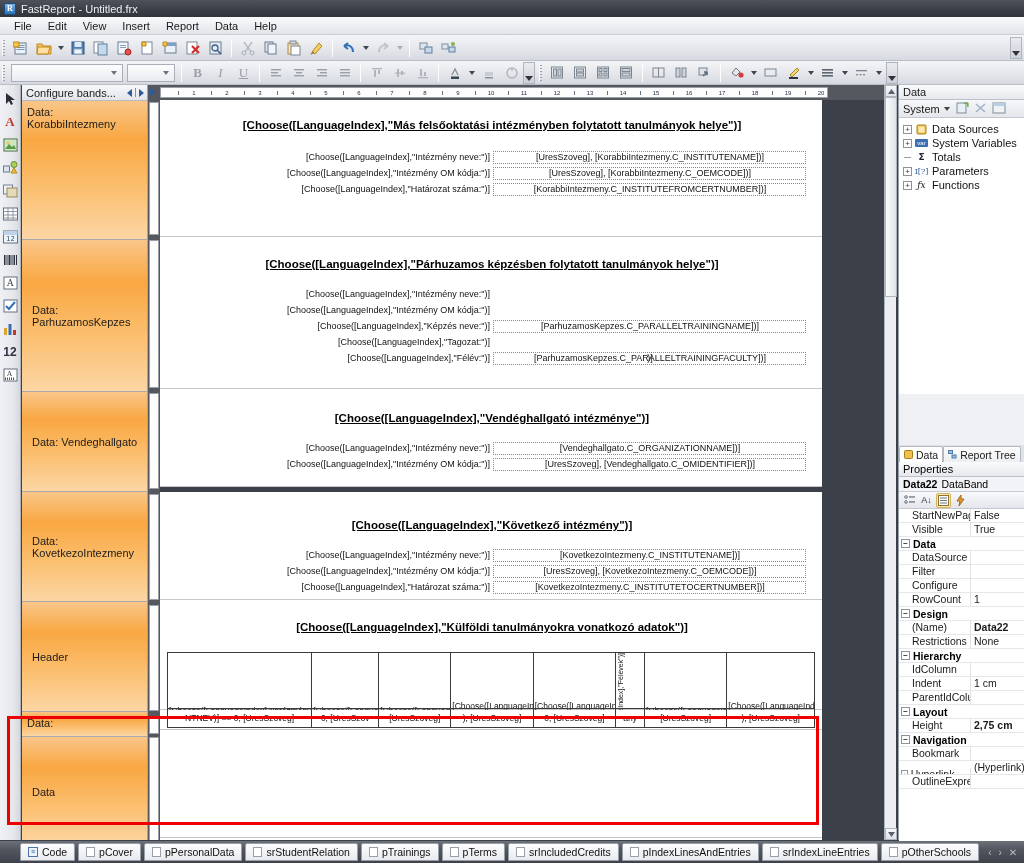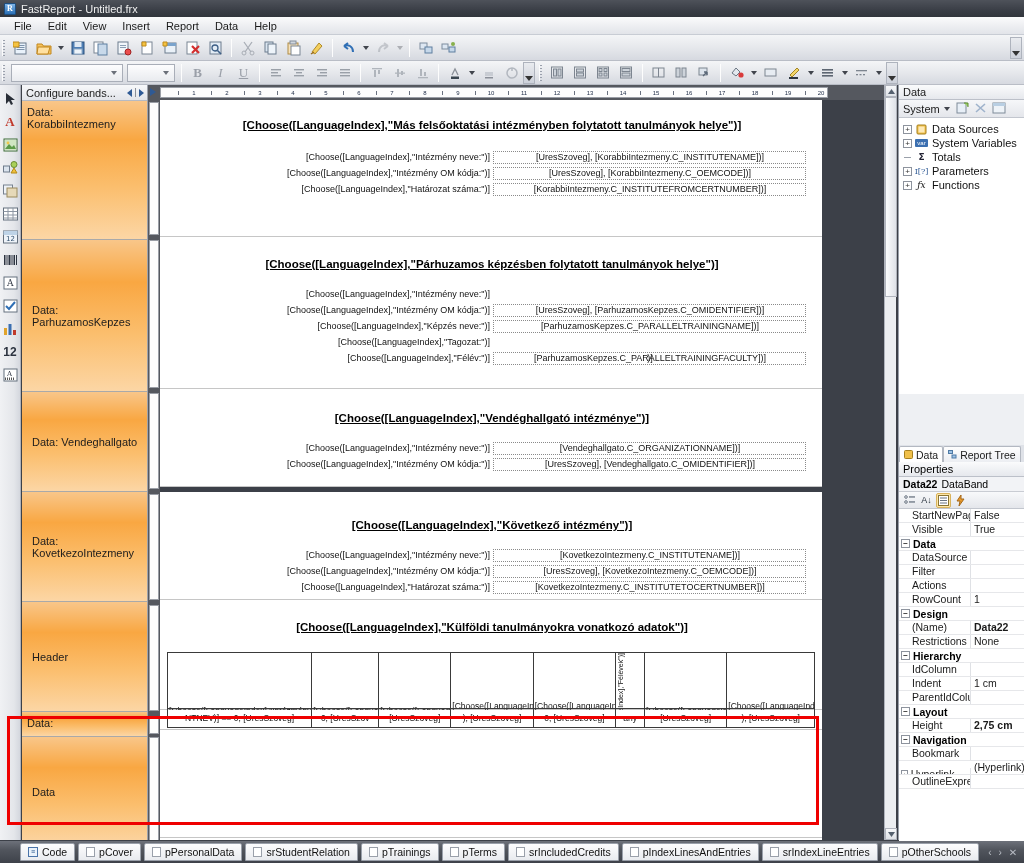--- a/index.html
+++ b/index.html
@@ -830,21 +830,20 @@
         <div class="el lbl" style="left:60px;top:68px;width:270px;text-align:right">[Choose([LanguageIndex],"Intézmény  OM kódja:")]</div>
         <div class="el fld" style="left:333px;top:67px;width:313px">[UresSzoveg],  [KorabbiIntezmeny.C_OEMCODE])]</div>
         <div class="el lbl" style="left:75px;top:84px;width:255px;text-align:right">[Choose([LanguageIndex],"Határozat  száma:")]</div>
         <div class="el fld" style="left:333px;top:83px;width:313px">[KorabbiIntezmeny.C_INSTITUTEFROMCERTNUMBER])]</div>
       </div>
 
       <div class="bandzone" style="height:152px">
         <div class="el sect-title" style="left:22px;top:22px;width:620px">[Choose([LanguageIndex],"Párhuzamos képzésben folytatott tanulmányok helye")]</div>
         <div class="el lbl" style="left:80px;top:52px;width:250px;text-align:right">[Choose([LanguageIndex],"Intézmény  neve:")]</div>
         <div class="el lbl" style="left:60px;top:68px;width:270px;text-align:right">[Choose([LanguageIndex],"Intézmény  OM kódja:")]</div>
-        <div class="el fld" style="left:333px;top:67px;width:313px">[UresSzoveg],  [ParhuzamosKepzes.C_OMIDENTIFIER])]</div>
         <div class="el lbl" style="left:90px;top:84px;width:240px;text-align:right">[Choose([LanguageIndex],"Képzés  neve:")]</div>
         <div class="el fld" style="left:333px;top:83px;width:313px">[ParhuzamosKepzes.C_PARALLELTRAININGNAME])]</div>
         <div class="el lbl" style="left:110px;top:100px;width:220px;text-align:right">[Choose([LanguageIndex],"Tagozat:")]</div>
         <div class="el fld" style="left:333px;top:115px;width:313px">[ParhuzamosKepzes.C_PARALLELTRAININGFACULTY])]</div>
         <div class="el lbl" style="left:130px;top:116px;width:200px;text-align:right">[Choose([LanguageIndex],"Félév:")]</div>
         <div class="el fld" style="left:333px;top:115px;width:313px">)]</div>
       </div>
 
       <div class="bandzone" style="height:98px">
         <div class="el sect-title" style="left:22px;top:24px;width:620px">[Choose([LanguageIndex],"Vendéghallgató intézménye")]</div>
@@ -1051,21 +1050,21 @@
           </div>
           <div class="prow">
             <div class="pname">DataSource</div>
             <div class="pval"></div>
           </div>
           <div class="prow">
             <div class="pname">Filter</div>
             <div class="pval"></div>
           </div>
           <div class="prow">
-            <div class="pname">Actions</div>
+            <div class="pname">Configure</div>
             <div class="pval"></div>
           </div>
           <div class="prow">
             <div class="pname">RowCount</div>
             <div class="pval">1</div>
           </div>
           <div class="pgroup">
             <span class="pgbox">−</span>
             <span>Design</span>
           </div>

